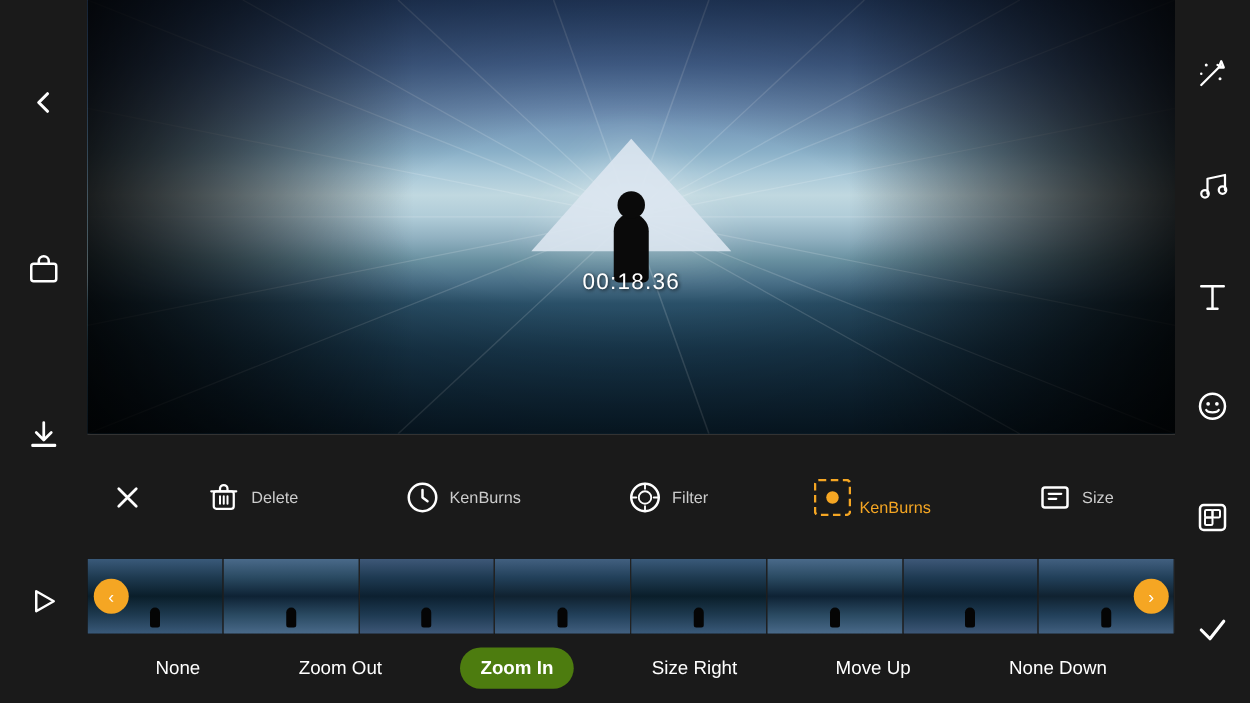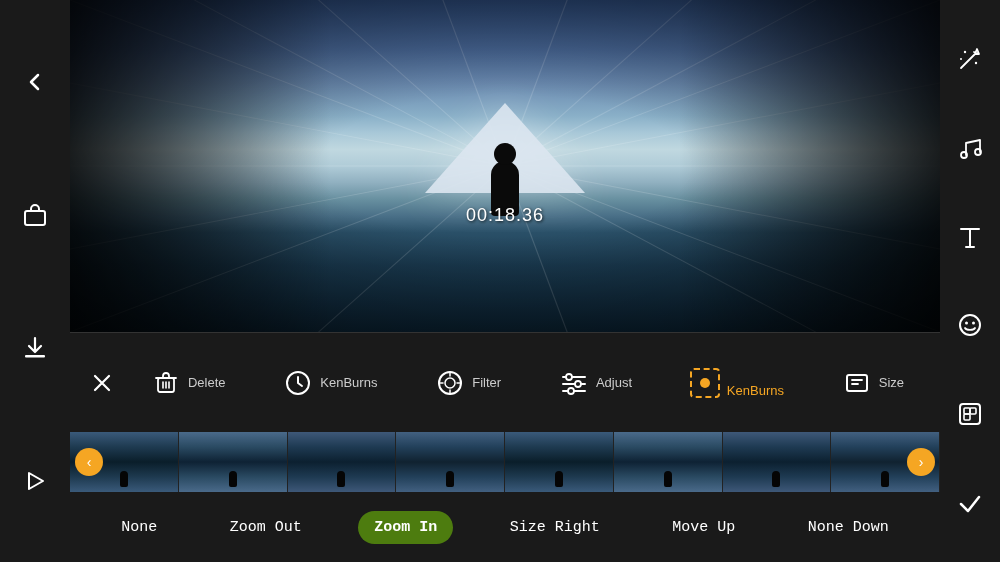--- a/index.html
+++ b/index.html
@@ -255,27 +255,26 @@
       font-size: 14px;
       z-index: 10;
       cursor: pointer;
     }
 
     .timeline-arrow.left { left: 5px; }
     .timeline-arrow.right { right: 5px; }
 
     
     .effects-bar {
-      height: 70px;
+      height: 55px;
       background: #1a1a1a;
       display: flex;
       align-items: center;
       justify-content: space-around;
       padding: 0 15px;
-      font-family: Liberation Mono, monospace;
     }
 
     .effect-option {
       padding: 8px 16px;
       border-radius: 20px;
       color: #fff;
       font-size: 15px;
       cursor: pointer;
       white-space: nowrap;
     }
@@ -433,31 +432,20 @@
         <div class="tool-icon">
           <svg width="28" height="28" viewBox="0 0 28 28" fill="none">
             <circle cx="14" cy="14" r="11" stroke="white" stroke-width="2"></circle>
             <circle cx="14" cy="14" r="5" stroke="white" stroke-width="1.5"></circle>
             <path d="M14 3v4M14 21v4M3 14h4M21 14h4" stroke="white" stroke-width="1.5" stroke-linecap="round"></path>
           </svg>
         </div>
         <span class="tool-label">Filter</span>
       </div>
 
-      <div class="tool-item">
-        <div class="tool-icon">
-          <svg width="28" height="26" viewBox="0 0 28 26" fill="none">
-            <path d="M3 7h22M3 14h22M3 21h22" stroke="white" stroke-width="2" stroke-linecap="round"></path>
-            <circle cx="9" cy="7" r="3" fill="#1a1a1a" stroke="white" stroke-width="1.8"></circle>
-            <circle cx="18" cy="14" r="3" fill="#1a1a1a" stroke="white" stroke-width="1.8"></circle>
-            <circle cx="11" cy="21" r="3" fill="#1a1a1a" stroke="white" stroke-width="1.8"></circle>
-          </svg>
-        </div>
-        <span class="tool-label">Adjust</span>
-      </div>
 
       <div class="tool-item active">
         <div class="tool-icon">
           <div class="kenburns-icon"></div>
         </div>
         <span class="tool-label">KenBurns</span>
       </div>
 
       <div class="tool-item">
         <div class="tool-icon">

